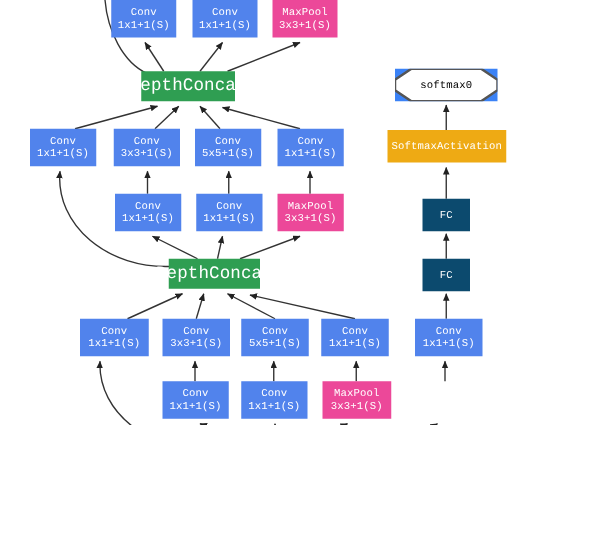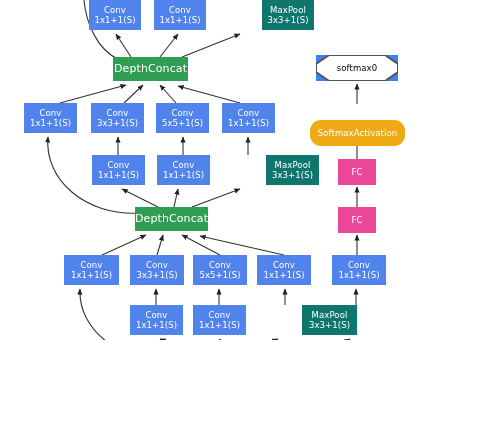--- a/index.html
+++ b/index.html
@@ -9,20 +9,21 @@
   }
   body {
     font-family: "DejaVu Sans", sans-serif;
   }
   #canvas {
     position: relative;
     width: 491px;
     height: 340px;
     background: #ffffff;
     overflow: hidden;
+    font-family: Liberation Mono, monospace;
   }
   #edges {
     position: absolute;
     left: 0;
     top: 0;
     width: 491px;
     height: 434px;
     pointer-events: none;
   }
   .node {
@@ -36,23 +37,23 @@
     font-size: 8.5px;
     line-height: 10.5px;
     letter-spacing: 0.1px;
     text-align: center;
     white-space: nowrap;
     z-index: 2;
   }
   .node .l1 { display: block; }
   .node .l2 { display: block; }
   .node.conv { background: #5183ec; }
-  .node.pool { background: #0f766e; margin-left: 44px; }
-  .node.concat { background: #2f9e52; font-size: 11px; }
-  .node.fc { background: #ec4899; }
+  .node.pool { background: #ec4899; }
+  .node.concat { background: #2f9e52; font-size: 14px; }
+  .node.fc { background: #0c4a6e; }
   .node.softmaxact { background: #eeaa14; }
   .node.terminal {
     background: #3b82f6;
     color: #000000;
     font-size: 8.5px;
   }
   .oct {
     position: absolute;
     left: 0; top: 0;
     width: 100%; height: 100%;
@@ -237,21 +238,21 @@
       </div>
     </div>
     <div class="node terminal" style="left: 316px; top: 55px; width: 82px; height: 26px;">
       <svg class="oct" viewBox="0 0 100 100" preserveAspectRatio="none">
         <polygon points="16,0 84,0 100,34 100,66 84,100 16,100 0,66 0,34" fill="#ffffff" stroke="#555" stroke-width="2" vector-effect="non-scaling-stroke"></polygon>
       </svg>
       <div class="termlabel">
         <span class="l1">softmax0</span>
       </div>
     </div>
-    <div class="node softmaxact" style="left: 310px; top: 120px; width: 95px; height: 26px; border-radius: 11px;">
+    <div class="node softmaxact" style="left: 310px; top: 104px; width: 95px; height: 26px;">
       <div class="termlabel">
         <span class="l1">SoftmaxActivation</span>
       </div>
     </div>
     <div class="node fc" style="left: 338px; top: 159px; width: 38px; height: 26px;">
       <div class="termlabel">
         <span class="l1">FC</span>
       </div>
     </div>
     <div class="node fc" style="left: 338px; top: 207px; width: 38px; height: 26px;">

